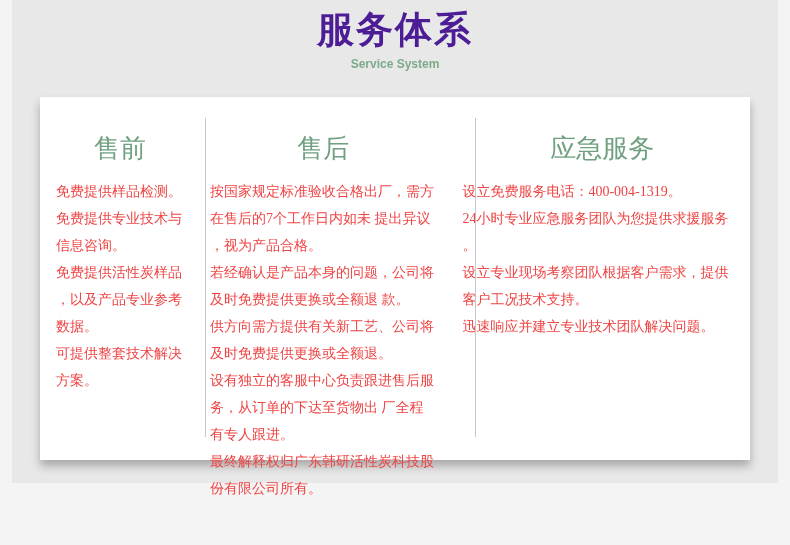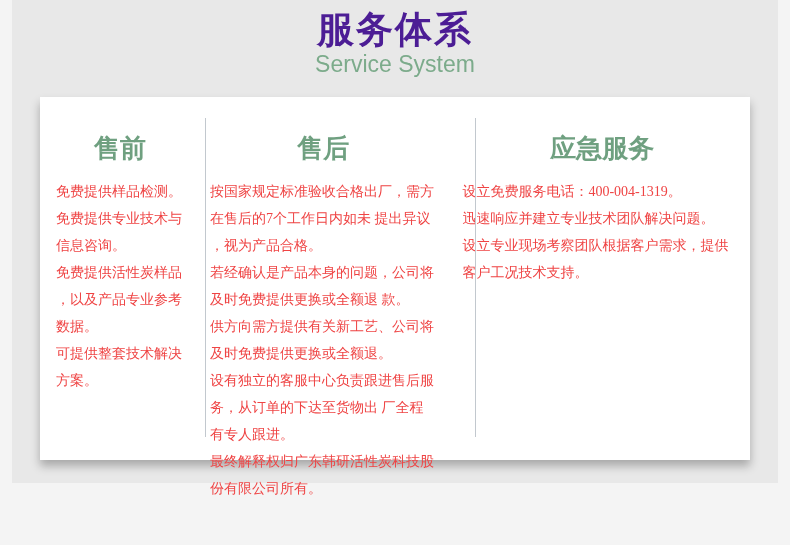--- a/index.html
+++ b/index.html
@@ -23,23 +23,23 @@
     text-align: center;
   }
   .title {
     font-size: 37px;
     line-height: 44px;
     font-weight: bold;
     letter-spacing: 2px;
     color: #4c1d95;
   }
   .subtitle {
-    font-size: 23px;
+    font-size: 12px;
     line-height: 25px;
-    font-weight: normal;
+    font-weight: bold;
     color: #7cab8b;
   }
   .card {
     position: absolute;
     left: 40px; top: 97px;
     width: 710px; height: 363px;
     background: #ffffff;
     box-shadow: 0 6px 9px rgba(0,0,0,0.28);
     display: flex;
   }
@@ -52,21 +52,21 @@
   .divider-1 { left: 165px; }
   .divider-2 { left: 435px; }
   .col { padding-top: 30px; }
   .col-presale   { width: 165px; padding-left: 16px; padding-right: 12px; }
   .col-aftersale { width: 270px; padding-left: 14px; padding-right: 14px; }
   .col-emergency { width: 319px; padding-left: 12px; padding-right: 8px; }
   .col-heading {
     text-align: center;
     font-size: 26px;
     line-height: 31px;
-    font-weight: bold;
+    font-weight: normal;
     color: #6fa080;
     margin: 6px 0 14px 0;
   }
   .col p {
     font-size: 14px;
     line-height: 27px;
     color: #ef4444;
     line-break: anywhere;
     word-break: break-all;
     font-family: Liberation Serif, serif;
@@ -99,16 +99,17 @@
     <p>按国家规定标准验收合格出厂，需方在售后的7个工作日内如未 提出异议，视为产品合格。</p>
     <p>若经确认是产品本身的问题，公司将及时免费提供更换或全额退 款。</p>
     <p>供方向需方提供有关新工艺、公司将及时免费提供更换或全额退。</p>
     <p>设有独立的客服中心负责跟进售后服务，从订单的下达至货物出  厂全程有专人跟进。</p>
     <p>最终解释权归广东韩研活性炭科技股份有限公司所有。</p>
   </div>
 
   <div class="col col-emergency">
     <h3 class="col-heading">应急服务</h3>
     <p>设立免费服务电话：400-004-1319。</p>
+    <p>24小时专业应急服务团队为您提供求援服务。</p>
+    <p>设立专业现场考察团队根据客户需求，提供客户工况技术支持。</p>
     <p>迅速响应并建立专业技术团队解决问题。</p>
-    <p>设立专业现场考察团队根据客户需求，提供客户工况技术支持。</p>
   </div>
 </div>
 
 </body></html>

